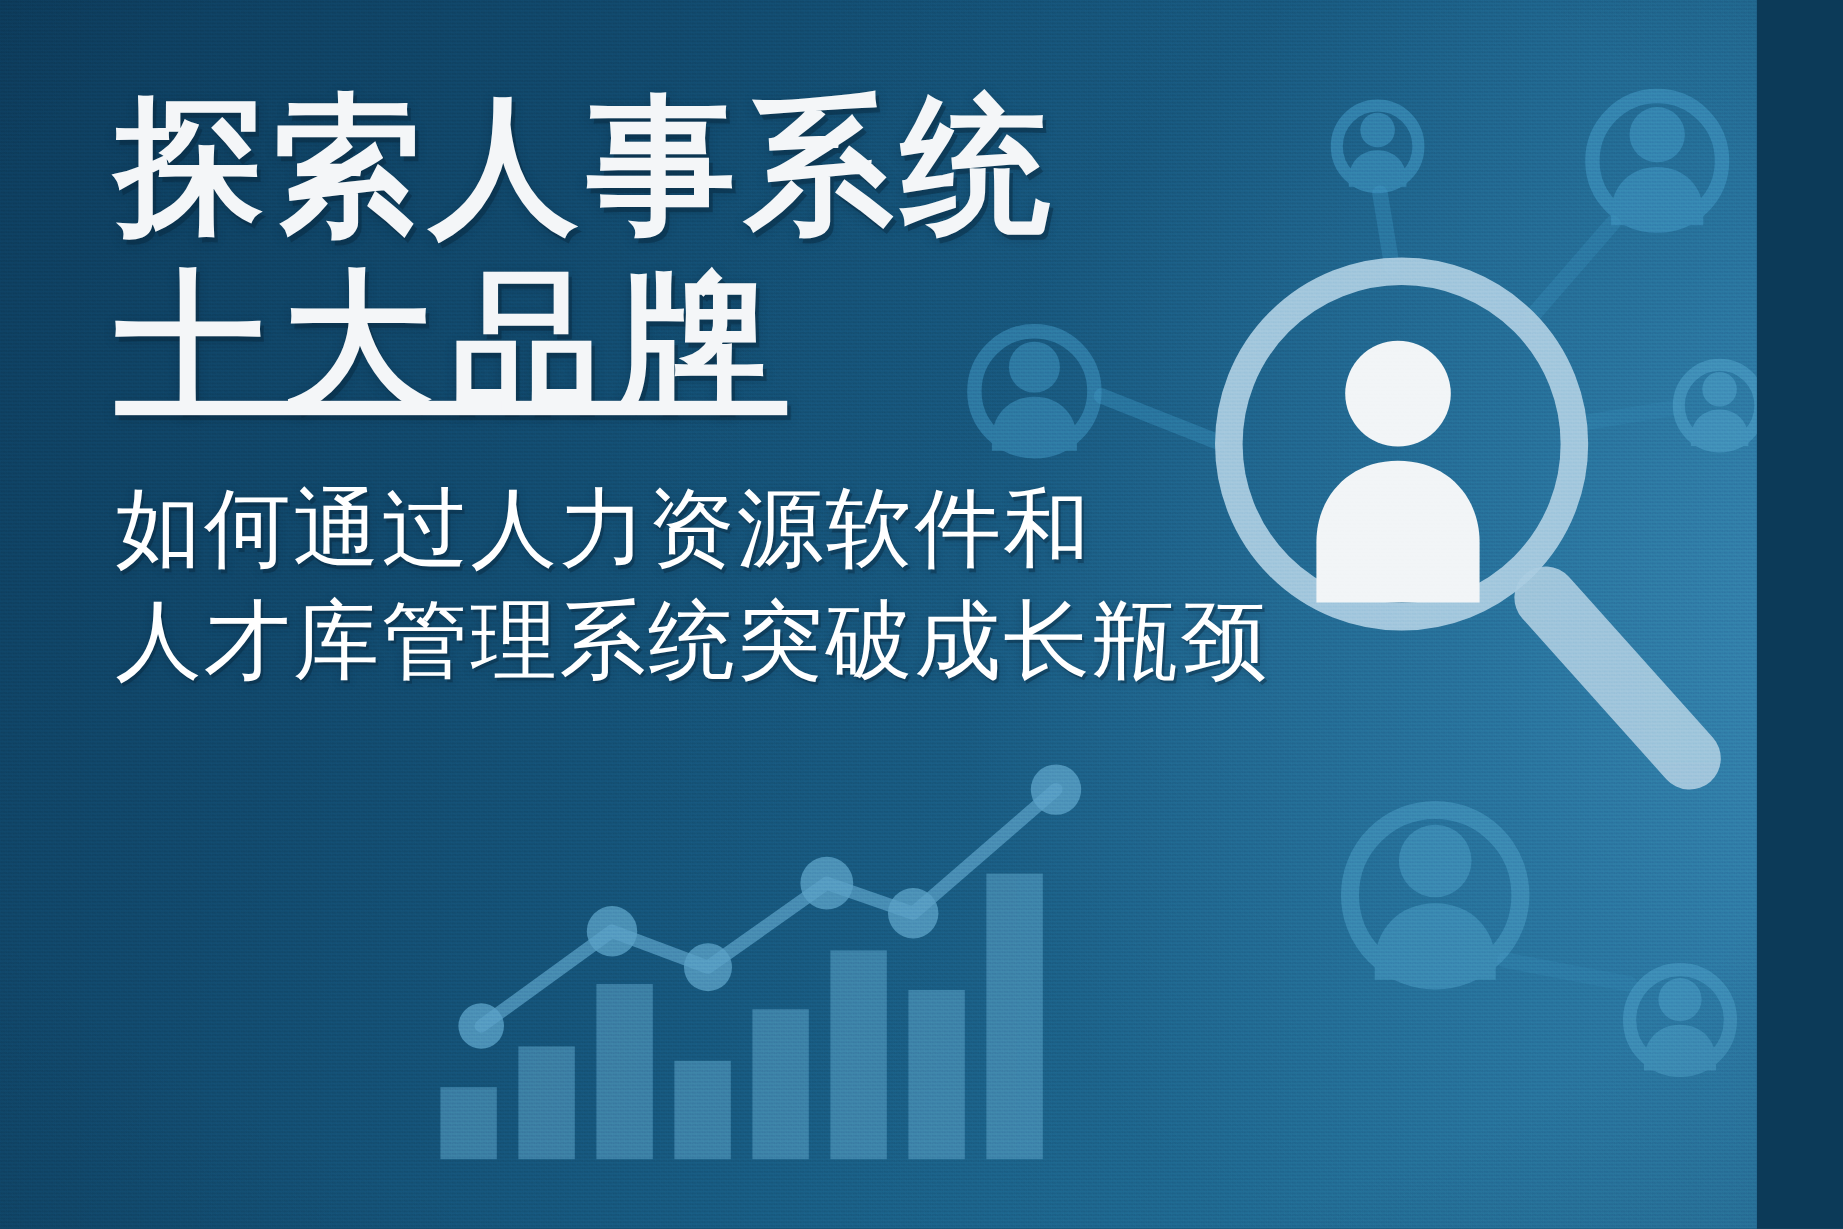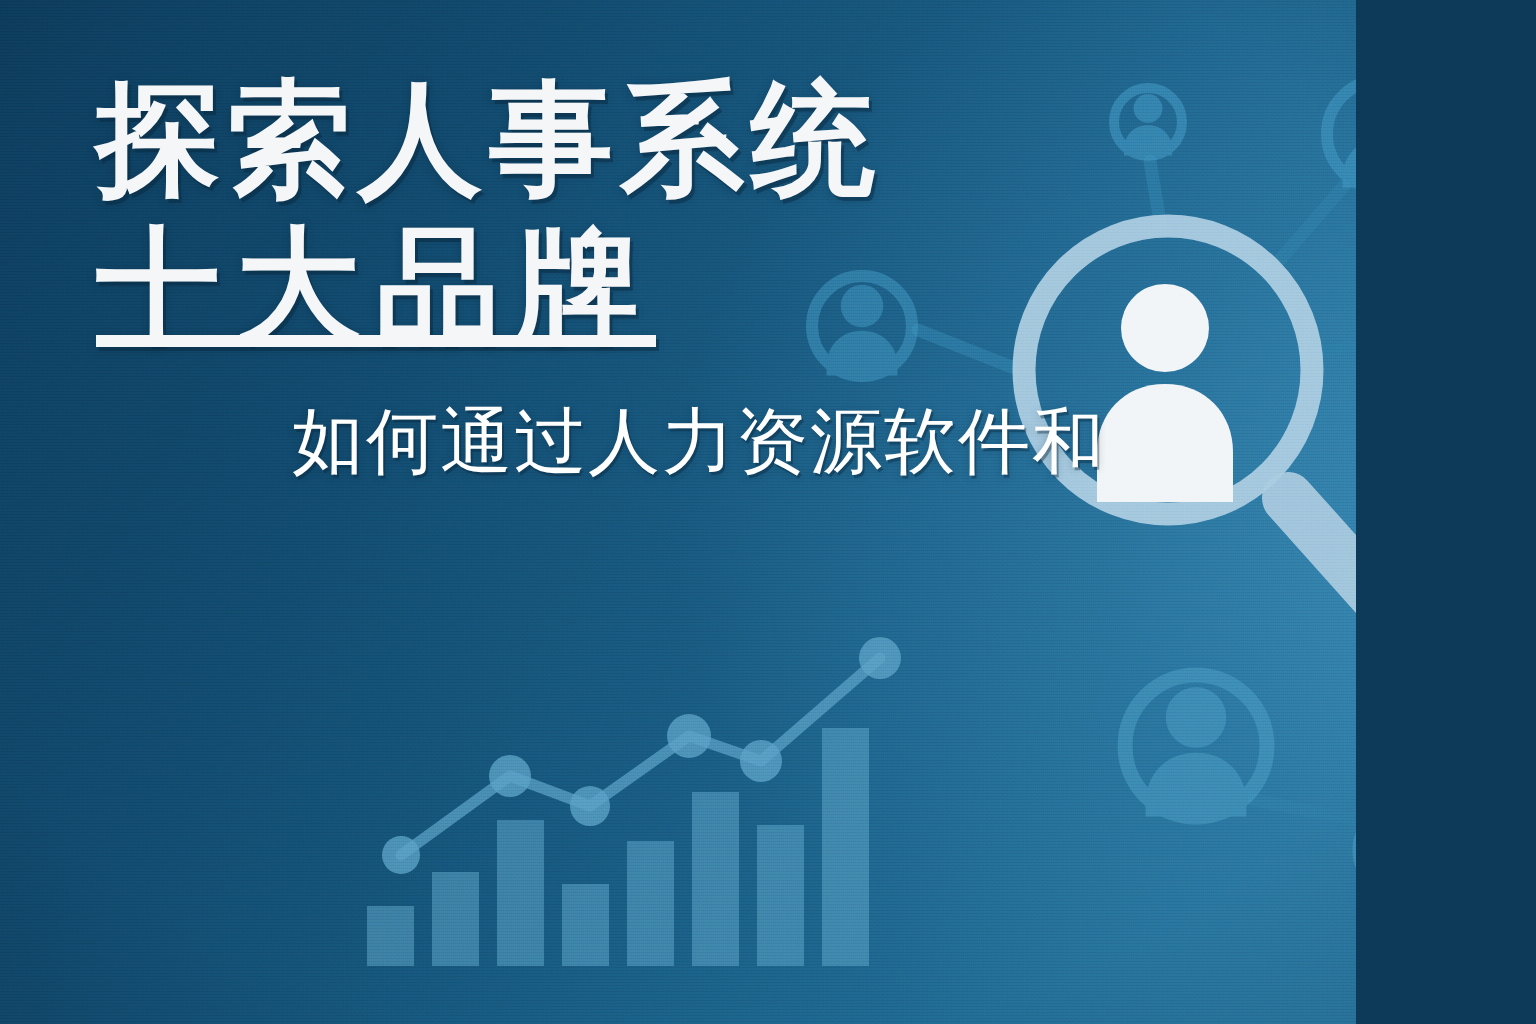--- a/index.html
+++ b/index.html
@@ -3,21 +3,21 @@
 <meta charset="utf-8">
 <title>探索人事系统十大品牌</title>
 <style>
   html, body {
     margin: 0;
     padding: 0;
     background: #0c3a58;
   }
   #poster {
     position: relative;
-    width: 1356px;
+    width: 1464px;
     height: 1024px;
     overflow: hidden;
     font-family: "Liberation Sans", "DejaVu Sans", sans-serif;
     background:
       radial-gradient(ellipse 1500px 1200px at 118% 52%, rgba(62,140,184,0.92) 0%, rgba(47,119,163,0.55) 33%, rgba(30,88,126,0.18) 62%, rgba(16,63,96,0) 82%),
       linear-gradient(118deg, #0d3c5c 0%, #11486b 28%, #17597f 56%, #1f6b93 78%, #2a7ba5 100%);
   }
   
   #grain {
     position: absolute;
@@ -65,21 +65,21 @@
   #title-line-2 { letter-spacing: 16px; text-decoration: underline; }
   .subtitle-line {
     color: #ffffff;
     font-size: 72px;
     font-weight: 500;
     line-height: 1.30;
     letter-spacing: 2px;
     white-space: nowrap;
     text-shadow: 2px 3px 0 rgba(7,38,59,.38), 0 2px 8px rgba(6,32,52,.25);
   }
-  #subtitle { margin-top: 36px; text-align: right; }
+  #subtitle { margin-top: 36px; }
 </style>
 </head>
 <body>
 
 <div id="poster">
 
   <svg class="art" viewBox="0 0 1536 1024" width="1536" height="1024" aria-hidden="true">
     <defs>
 
       <symbol id="person-glyph" viewBox="0 0 100 100">
@@ -162,18 +162,19 @@
     </g>
   </svg>
 
   <div id="text-block">
     <div id="title">
       <div class="title-line" id="title-line-1">探索人事系统</div>
       <div class="title-line" id="title-line-2">十大品牌</div>
     </div>
     <div id="subtitle">
       <div class="subtitle-line">如何通过人力资源软件和</div>
+      <div class="subtitle-line">人才库管理系统突破成长瓶颈</div>
     </div>
   </div>
 
   <div id="grain"></div>
   <div id="vignette"></div>
 </div>
 
 </body></html>

